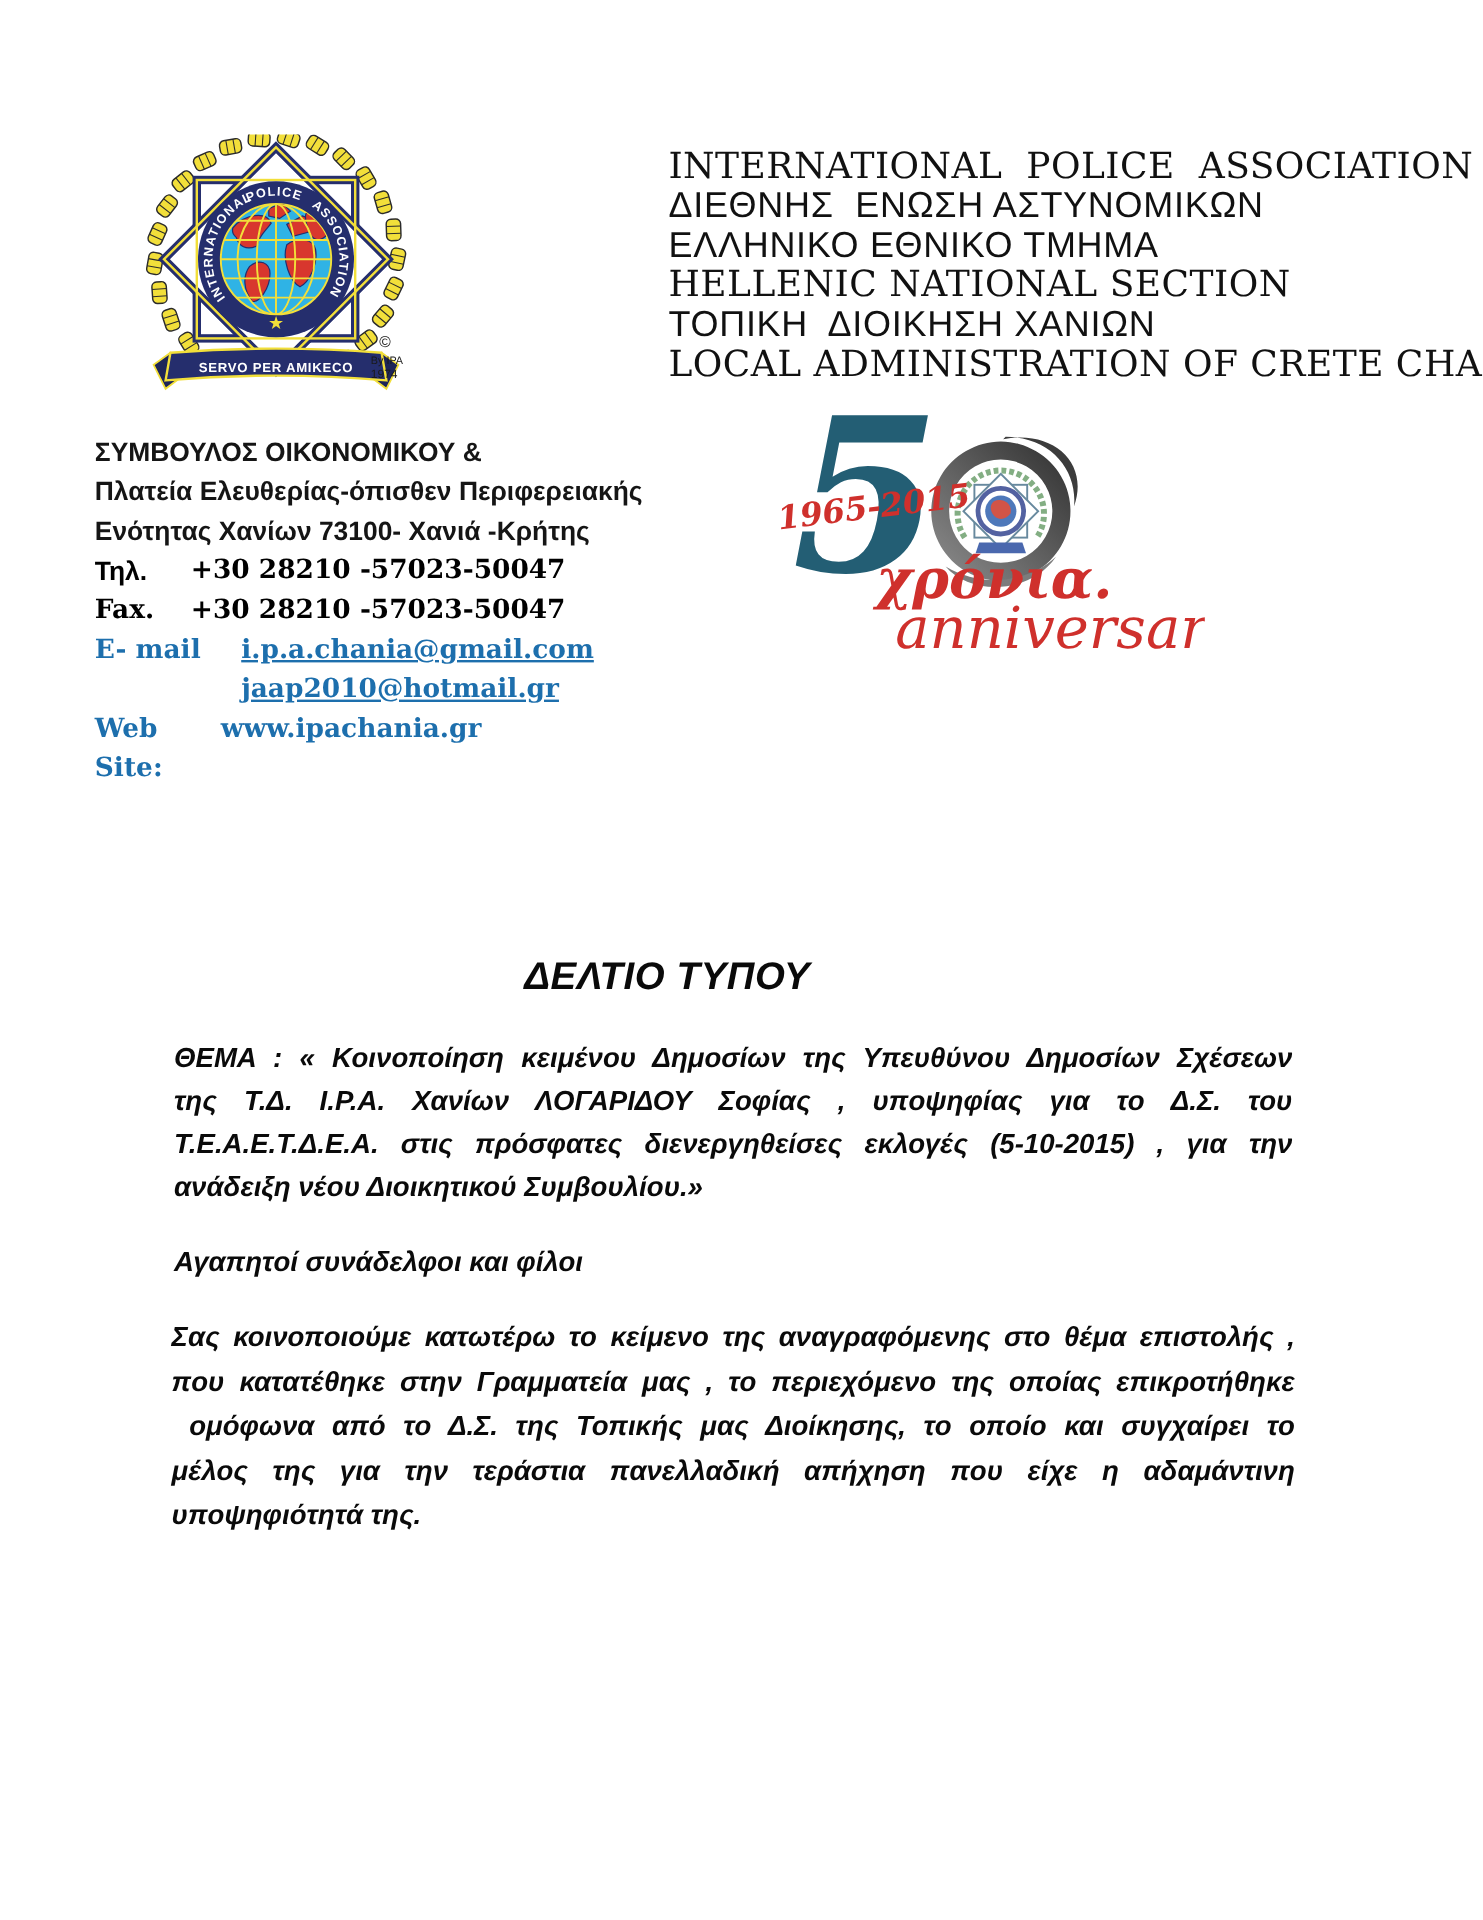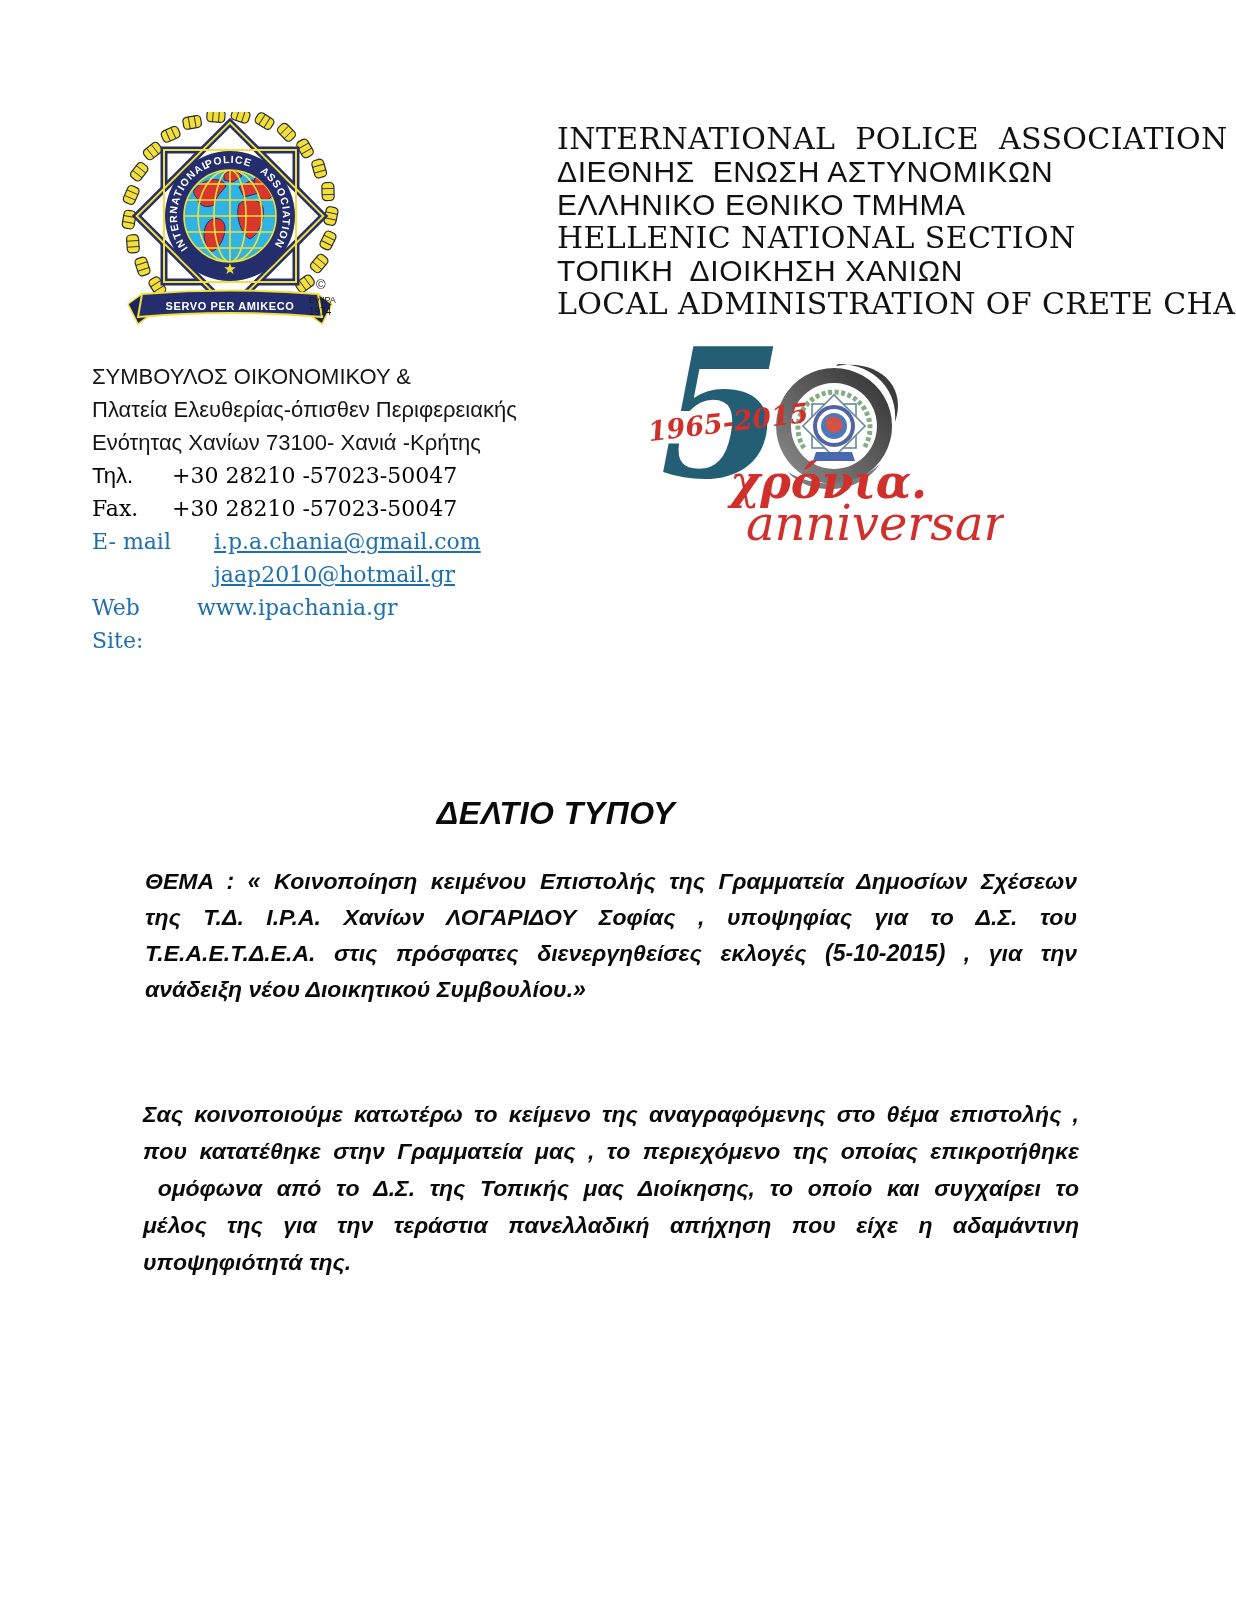--- a/index.html
+++ b/index.html
@@ -7,21 +7,21 @@
     position:relative;width:1236px;height:1600px;background:#ffffff;
     margin:0 auto;overflow:hidden;
     font-family:"Liberation Sans",sans-serif;color:#000;
   }
   
   .org-header{position:absolute;left:557px;top:122px;}
   .org-header .h{font-size:30px;line-height:33px;white-space:pre;color:#111;}
   .h.serif{font-family:"DejaVu Serif",serif;letter-spacing:.4px;}
   .h.sans{font-family:"Liberation Sans",sans-serif;letter-spacing:.6px;}
   
-  .contact{position:absolute;left:92px;top:360px;font-size:22px;line-height:33px;}
+  .contact{position:absolute;left:79px;top:360px;font-size:22px;line-height:33px;font-weight:bold;}
   .c-line{white-space:pre;color:#151515;}
   .c-row{display:flex;}
   .lbl{flex:0 0 auto;}
   .lbl.sans{font-family:"Liberation Sans",sans-serif;}
   .lbl.serif{font-family:"DejaVu Serif",serif;}
   .val.serif{font-family:"DejaVu Serif",serif;}
   .w80{width:80px;} .w105{width:105px;} .w122{width:122px;}
   .blue{color:#1d6fad;}
   .link{color:#1d6fad;text-decoration:underline;font-family:"DejaVu Serif",serif;}
   
@@ -198,26 +198,27 @@
     <text x="18" y="152" font-family="DejaVu Serif, serif" font-style="italic" font-weight="bold" font-size="178" fill="#235e74">5</text>
 
     <text x="6" y="112" font-family="DejaVu Serif, serif" font-style="italic" font-weight="bold" font-size="27" fill="#cf302c" transform="rotate(-7 50 105)">1965-2015</text>
     <text x="88" y="174" font-family="DejaVu Serif, serif" font-style="italic" font-weight="bold" font-size="46" fill="#cf302c">χρόνια.</text>
     <text x="104" y="216" font-family="DejaVu Serif, serif" font-style="italic" font-size="48" fill="#cf302c">anniversary</text>
   </svg>
 
   <div class="title">ΔΕΛΤΙΟ ΤΥΠΟΥ</div>
 
   <div class="subject boldital">
-    <div class="jline">ΘΕΜΑ : « Κοινοποίηση κειμένου Επιστολής της Γραμματεία Δημοσίων Σχέσεων</div>
+    <div class="jline">ΘΕΜΑ : « Κοινοποίηση κειμένου Δημοσίων της Υπευθύνου Δημοσίων Σχέσεων</div>
     <div class="jline">της Τ.Δ. Ι.Ρ.Α. Χανίων ΛΟΓΑΡΙΔΟΥ Σοφίας , υποψηφίας για το Δ.Σ. του</div>
     <div class="jline">Τ.Ε.Α.Ε.Τ.Δ.Ε.Α.  στις πρόσφατες διενεργηθείσες εκλογές (5-10-2015) , για την</div>
     <div class="jline last">ανάδειξη νέου Διοικητικού Συμβουλίου.»</div>
   </div>
 
+  <div class="greeting boldital">Αγαπητοί συνάδελφοι και φίλοι</div>
 
   <div class="bodypara boldital">
     <div class="jline">Σας κοινοποιούμε κατωτέρω το κείμενο της αναγραφόμενης στο θέμα επιστολής ,</div>
     <div class="jline">που κατατέθηκε στην Γραμματεία μας ,  το περιεχόμενο  της οποίας επικροτήθηκε</div>
     <div class="jline">&nbsp;ομόφωνα από το Δ.Σ. της Τοπικής μας Διοίκησης, το οποίο και συγχαίρει το</div>
     <div class="jline">μέλος της για την τεράστια πανελλαδική απήχηση που είχε η αδαμάντινη</div>
     <div class="jline last">υποψηφιότητά της.</div>
   </div>
 
 </div>

